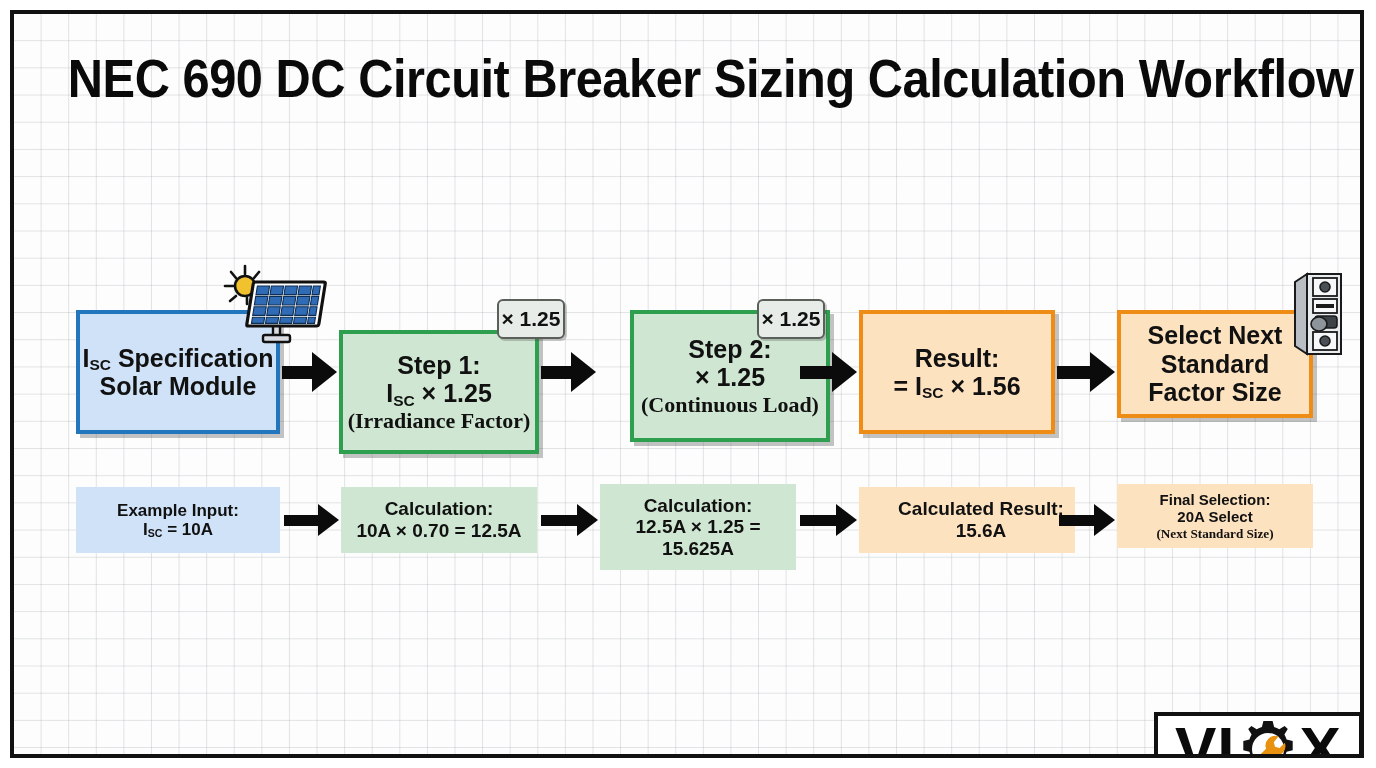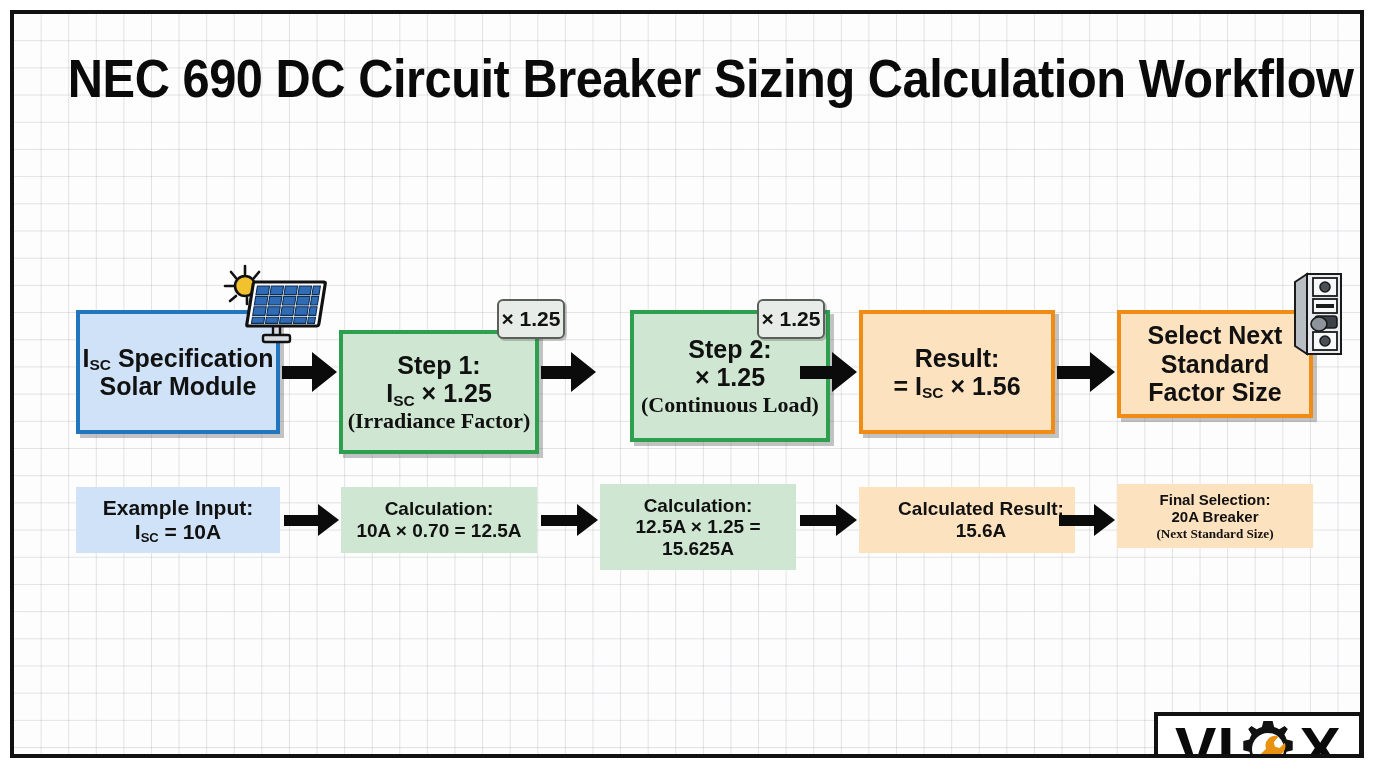--- a/index.html
+++ b/index.html
@@ -168,40 +168,40 @@
       </div>
     <div class="node shadow" id="n-top-4" style="left: 1103px; top: 296px; width: 196px; height: 108px; font-size: 25px; background: rgb(253, 226, 192); border: 4px solid rgb(239, 140, 22);">
         <span class="ln">Select Next</span>
         <span class="ln">Standard</span>
         <span class="ln">Factor Size</span>
       </div>
 
     <div class="badge" id="badge-0" style="left: 483px; top: 285px; width: 68px; height: 40px;">× 1.25</div>
     <div class="badge" id="badge-1" style="left: 743px; top: 285px; width: 68px; height: 40px;">× 1.25</div>
 
-    <div class="node" id="n-bot-0" style="left: 62px; top: 473px; width: 204px; height: 66px; font-size: 21px; background: rgb(207, 226, 247); border: none;">
+    <div class="node" id="n-bot-0" style="left: 62px; top: 473px; width: 204px; height: 66px; font-size: 17px; background: rgb(207, 226, 247); border: none;">
         <span class="ln">Example Input:</span>
         <span class="ln">I<sub>SC</sub> = 10A</span>
       </div>
     <div class="node" id="n-bot-1" style="left: 327px; top: 473px; width: 196px; height: 66px; font-size: 19px; background: rgb(207, 231, 210); border: none;">
         <span class="ln">Calculation:</span>
         <span class="ln">10A × 0.70 = 12.5A</span>
       </div>
     <div class="node" id="n-bot-2" style="left: 586px; top: 470px; width: 196px; height: 86px; font-size: 19px; background: rgb(207, 231, 210); border: none;">
         <span class="ln">Calculation:</span>
         <span class="ln">12.5A × 1.25 =</span>
         <span class="ln">15.625A</span>
       </div>
     <div class="node" id="n-bot-3" style="left: 845px; top: 473px; width: 216px; height: 66px; font-size: 19px; background: rgb(253, 226, 192); border: none; padding-left: 28px;">
         <span class="ln">Calculated Result:</span>
         <span class="ln">15.6A</span>
       </div>
     <div class="node" id="n-bot-4" style="left: 1103px; top: 470px; width: 196px; height: 64px; font-size: 15px; background: rgb(253, 226, 192); border: none;">
         <span class="ln">Final Selection:</span>
-        <span class="ln">20A Breaker</span>
+        <span class="ln">20A Select</span>
         <span class="ln sub">(Next Standard Size)</span>
       </div>
 
     <div class="arrow" id="a-top-0" style="left: 268px; top: 338px; height: 40px;">
         <div class="shaft" style="width: 31px;"></div>
         <div class="head"></div>
       </div>
     <div class="arrow" id="a-top-1" style="left: 527px; top: 338px; height: 40px;">
         <div class="shaft" style="width: 31px;"></div>
         <div class="head"></div>

